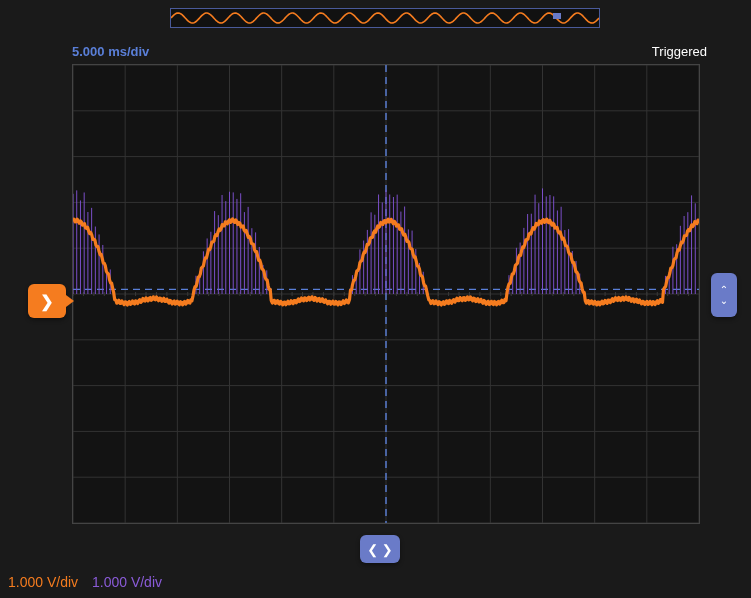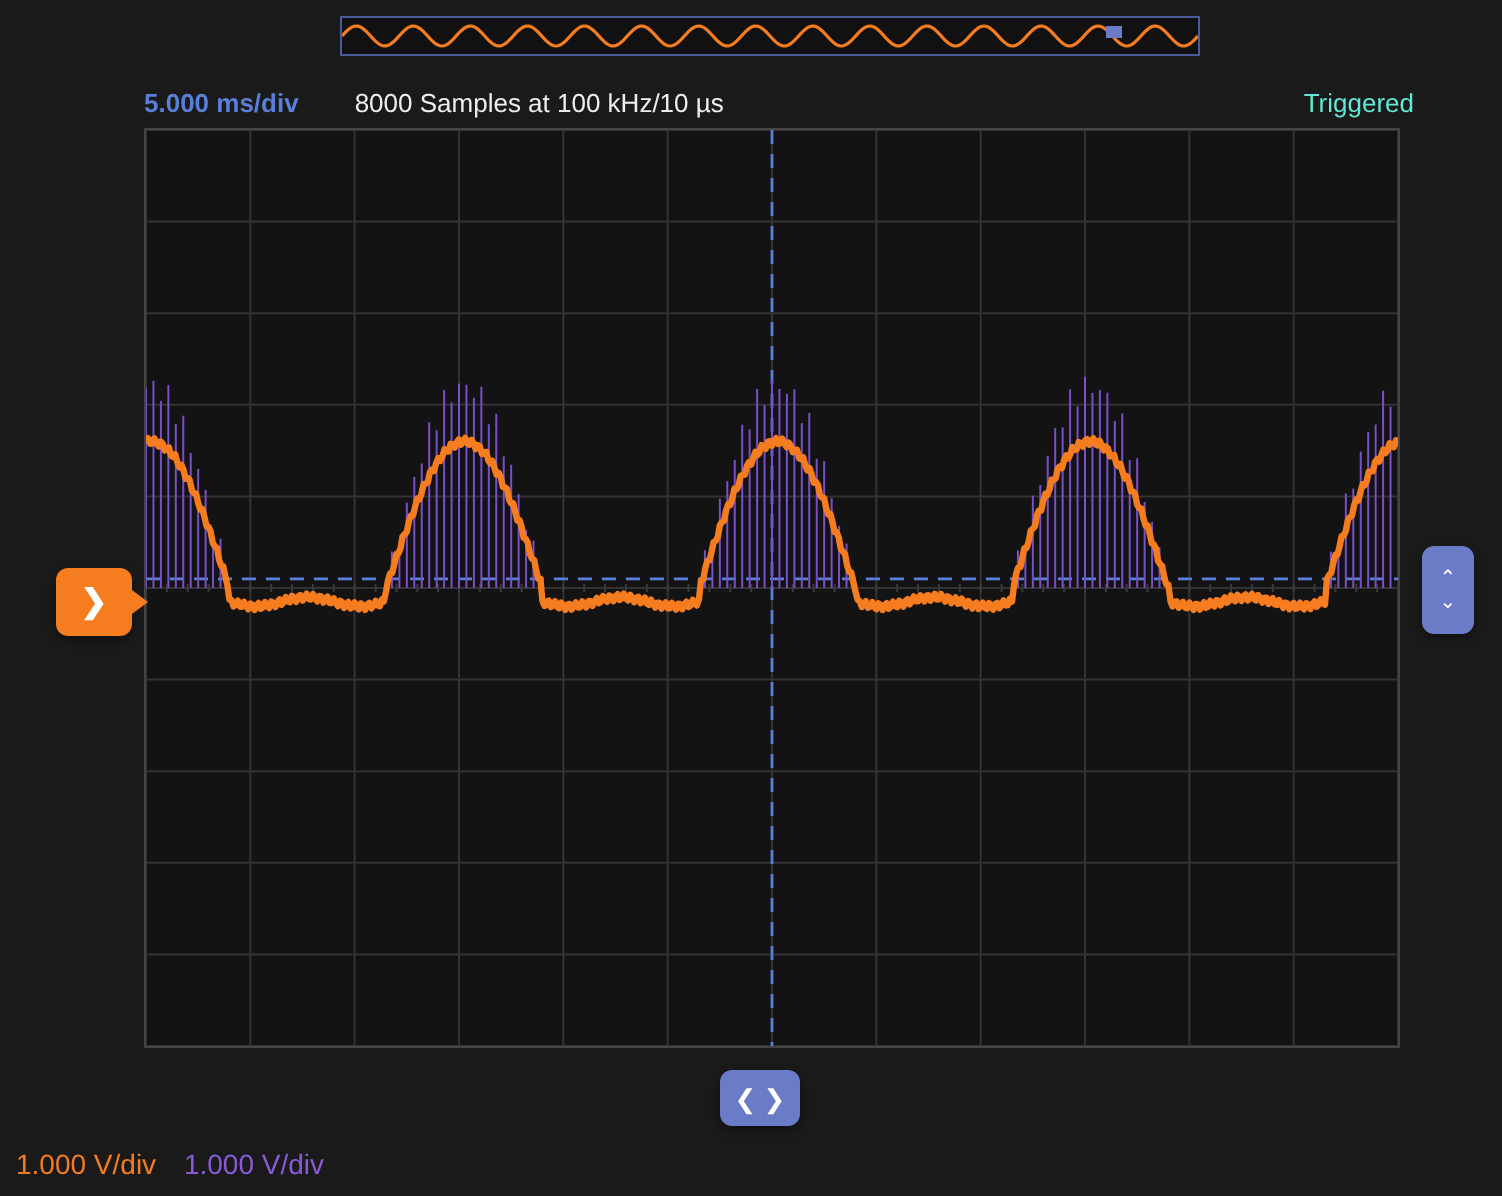--- a/index.html
+++ b/index.html
@@ -36,21 +36,21 @@
     position: absolute;
     top: 44px;
     left: 72px;
     right: 44px;
     display: flex;
     align-items: flex-start;
     font-size: 13px;
   }
   .time-div { color: #5a7fd8; font-weight: bold; margin-right: 28px; cursor: pointer; }
   .samples { color: #eee; }
-  .trig-status { color: #5eead4; margin-left: auto; }
+  .trig-status { color: #ffffff; margin-left: auto; }
   .scope {
     position: absolute;
     top: 64px;
     left: 72px;
     width: 628px;
     height: 460px;
     border: 1px solid #444;
     background: #131313;
   }
   .scope svg { display: block; }
@@ -129,21 +129,20 @@
 
 <div class="overview">
   <svg width="428" height="18">
     <path id="ov-path" stroke="#f57c1f" stroke-width="1.6" fill="none" d="M0,9L0,9.00L1,7.91L2,6.87L3,5.93L4,5.14L5,4.54L6,4.15L7,4.00L8,4.09L9,4.42L10,4.96L11,5.71L12,6.61L13,7.62L14,8.71L15,9.80L16,10.86L17,11.83L18,12.66L19,13.32L20,13.76L21,13.98L22,13.96L23,13.69L24,13.20L25,12.51L26,11.65L27,10.66L28,9.59L29,8.49L30,7.41L31,6.42L32,5.54L33,4.84L34,4.33L35,4.05L36,4.01L37,4.21L38,4.65L39,5.29L40,6.11L41,7.07L42,8.12L43,9.22L44,10.31L45,11.33L46,12.24L47,12.99L48,13.55L49,13.89L50,14.00L51,13.86L52,13.49L53,12.90L54,12.13L55,11.20L56,10.16L57,9.07L58,7.98L59,6.94L60,5.99L61,5.19L62,4.58L63,4.17L64,4.00L65,4.08L66,4.39L67,4.92L68,5.65L69,6.54L70,7.55L71,8.63L72,9.73L73,10.79L74,11.77L75,12.61L76,13.28L77,13.74L78,13.97L79,13.97L80,13.72L81,13.24L82,12.56L83,11.71L84,10.73L85,9.66L86,8.56L87,7.48L88,6.48L89,5.60L90,4.88L91,4.36L92,4.07L93,4.01L94,4.19L95,4.61L96,5.24L97,6.05L98,7.00L99,8.05L100,9.15L101,10.23L102,11.26L103,12.18L104,12.95L105,13.52L106,13.88L107,14.00L108,13.88L109,13.52L110,12.95L111,12.18L112,11.26L113,10.23L114,9.15L115,8.05L116,7.00L117,6.05L118,5.24L119,4.61L120,4.19L121,4.01L122,4.07L123,4.36L124,4.88L125,5.60L126,6.48L127,7.48L128,8.56L129,9.66L130,10.73L131,11.71L132,12.56L133,13.24L134,13.72L135,13.97L136,13.97L137,13.74L138,13.28L139,12.61L140,11.77L141,10.79L142,9.73L143,8.63L144,7.55L145,6.54L146,5.65L147,4.92L148,4.39L149,4.08L150,4.00L151,4.17L152,4.58L153,5.19L154,5.99L155,6.94L156,7.98L157,9.07L158,10.16L159,11.20L160,12.13L161,12.90L162,13.49L163,13.86L164,14.00L165,13.89L166,13.55L167,12.99L168,12.24L169,11.33L170,10.31L171,9.22L172,8.12L173,7.07L174,6.11L175,5.29L176,4.65L177,4.21L178,4.01L179,4.05L180,4.33L181,4.84L182,5.54L183,6.42L184,7.41L185,8.49L186,9.59L187,10.66L188,11.65L189,12.51L190,13.20L191,13.69L192,13.96L193,13.98L194,13.76L195,13.32L196,12.66L197,11.83L198,10.86L199,9.80L200,8.71L201,7.62L202,6.61L203,5.71L204,4.96L205,4.42L206,4.09L207,4.00L208,4.15L209,4.54L210,5.14L211,5.93L212,6.87L213,7.91L214,9.00L215,10.09L216,11.13L217,12.07L218,12.86L219,13.46L220,13.85L221,14.00L222,13.91L223,13.58L224,13.04L225,12.29L226,11.39L227,10.38L228,9.29L229,8.20L230,7.14L231,6.17L232,5.34L233,4.68L234,4.24L235,4.02L236,4.04L237,4.31L238,4.80L239,5.49L240,6.35L241,7.34L242,8.41L243,9.51L244,10.59L245,11.58L246,12.46L247,13.16L248,13.67L249,13.95L250,13.99L251,13.79L252,13.35L253,12.71L254,11.89L255,10.93L256,9.88L257,8.78L258,7.69L259,6.67L260,5.76L261,5.01L262,4.45L263,4.11L264,4.00L265,4.14L266,4.51L267,5.10L268,5.87L269,6.80L270,7.84L271,8.93L272,10.02L273,11.06L274,12.01L275,12.81L276,13.42L277,13.83L278,14.00L279,13.92L280,13.61L281,13.08L282,12.35L283,11.46L284,10.45L285,9.37L286,8.27L287,7.21L288,6.23L289,5.39L290,4.72L291,4.26L292,4.03L293,4.03L294,4.28L295,4.76L296,5.44L297,6.29L298,7.27L299,8.34L300,9.44L301,10.52L302,11.52L303,12.40L304,13.12L305,13.64L306,13.93L307,13.99L308,13.81L309,13.39L310,12.76L311,11.95L312,11.00L313,9.95L314,8.85L315,7.77L316,6.74L317,5.82L318,5.05L319,4.48L320,4.12L321,4.00L322,4.12L323,4.48L324,5.05L325,5.82L326,6.74L327,7.77L328,8.85L329,9.95L330,11.00L331,11.95L332,12.76L333,13.39L334,13.81L335,13.99L336,13.93L337,13.64L338,13.12L339,12.40L340,11.52L341,10.52L342,9.44L343,8.34L344,7.27L345,6.29L346,5.44L347,4.76L348,4.28L349,4.03L350,4.03L351,4.26L352,4.72L353,5.39L354,6.23L355,7.21L356,8.27L357,9.37L358,10.45L359,11.46L360,12.35L361,13.08L362,13.61L363,13.92L364,14.00L365,13.83L366,13.42L367,12.81L368,12.01L369,11.06L370,10.02L371,8.93L372,7.84L373,6.80L374,5.87L375,5.10L376,4.51L377,4.14L378,4.00L379,4.11L380,4.45L381,5.01L382,5.76L383,6.67L384,7.69L385,8.78L386,9.88L387,10.93L388,11.89L389,12.71L390,13.35L391,13.79L392,13.99L393,13.95L394,13.67L395,13.16L396,12.46L397,11.58L398,10.59L399,9.51L400,8.41L401,7.34L402,6.35L403,5.49L404,4.80L405,4.31L406,4.04L407,4.02L408,4.24L409,4.68L410,5.34L411,6.17L412,7.14L413,8.20L414,9.29L415,10.38L416,11.39L417,12.29L418,13.04L419,13.58L420,13.91L421,14.00L422,13.85L423,13.46L424,12.86L425,12.07L426,11.13L427,10.09L428,9.00"></path>
   </svg>
   <div class="trig-ind"></div>
 </div>
 
 <div class="info-row">
   <span class="time-div">5.000 ms/div</span>
-  <span class="samples">8000 Samples at 100 kHz/10 µs</span>
   <span class="trig-status">Triggered</span>
 </div>
 
 <div class="scope">
   <svg id="scope-svg" width="626" height="458">
       <line x1="0" y1="0" x2="0" y2="458" stroke="#333333" stroke-width="1"></line>
       <line x1="52.166666666666664" y1="0" x2="52.166666666666664" y2="458" stroke="#333333" stroke-width="1"></line>
       <line x1="104.33333333333333" y1="0" x2="104.33333333333333" y2="458" stroke="#333333" stroke-width="1"></line>
       <line x1="156.5" y1="0" x2="156.5" y2="458" stroke="#333333" stroke-width="1"></line>
       <line x1="208.66666666666666" y1="0" x2="208.66666666666666" y2="458" stroke="#333333" stroke-width="1"></line>

